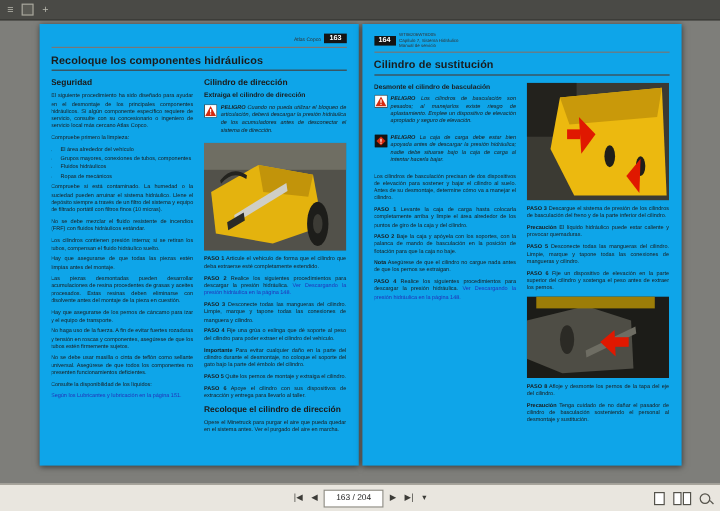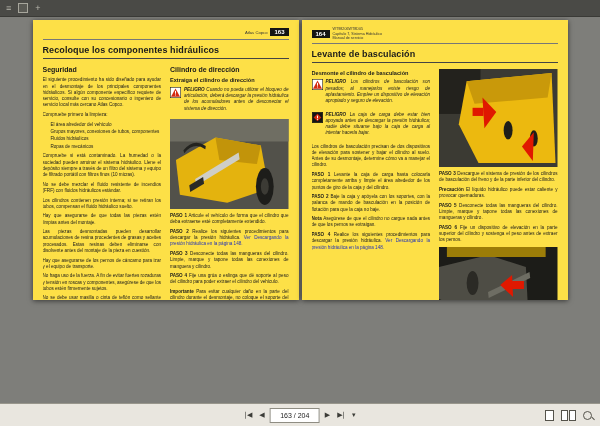--- a/index.html
+++ b/index.html
@@ -19,21 +19,21 @@
   }
   .ticon { color:#b9b8ae; font-size:9px; line-height:1; cursor:default; }
   .ticon-box { width:8px; height:8px; border:1px solid #a7a69c; background:#5a5a54; }
 
   
   .main {
     flex:1; display:flex; justify-content:center; align-items:flex-start;
     gap:3px; padding-top:3px; overflow:hidden;
   }
   .page {
-    width:266px; height:280px; background:#fde047;
+    width:266px; height:368px; background:#0ea5e9;
     box-shadow:0 1px 5px rgba(0,0,0,0.55);
     box-sizing:border-box; padding:7px 10px 6px 10px; overflow:hidden;
     color:#1b1b1b;
   }
   .pg-header {
     display:flex; align-items:center; gap:3px;
     border-bottom:0.8px solid #777; padding-bottom:2px; min-height:10px;
     font-size:4.2px; color:#333;
   }
   .pg-header .hspace { flex:1; }
@@ -177,21 +177,21 @@
     <div class="page">
       <div class="pg-header">
         <span class="pageno">164</span>
         <span class="hlines">
           <span>WT98206WT8D05</span>
           <span>Capítulo 7, Sistema Hidráulico</span>
           <span>Manual de servicio</span>
         </span>
         <span class="hspace"></span>
       </div>
-      <h1 class="title">Levante de basculación</h1>
+      <h1 class="title">Cilindro de sustitución</h1>
       <div class="cols">
 
         <div class="col">
           <h4>Desmonte el cilindro de basculación</h4>
 
           <div class="warn">
             <span class="warn-icon">
               <svg viewBox="0 0 20 20">
                   <rect x="0.5" y="0.5" width="19" height="19" fill="#fff" stroke="#111" stroke-width="1"></rect>
                   <path d="M10 2.5 L18.2 17.5 H1.8 Z" fill="#d42a10"></path>

